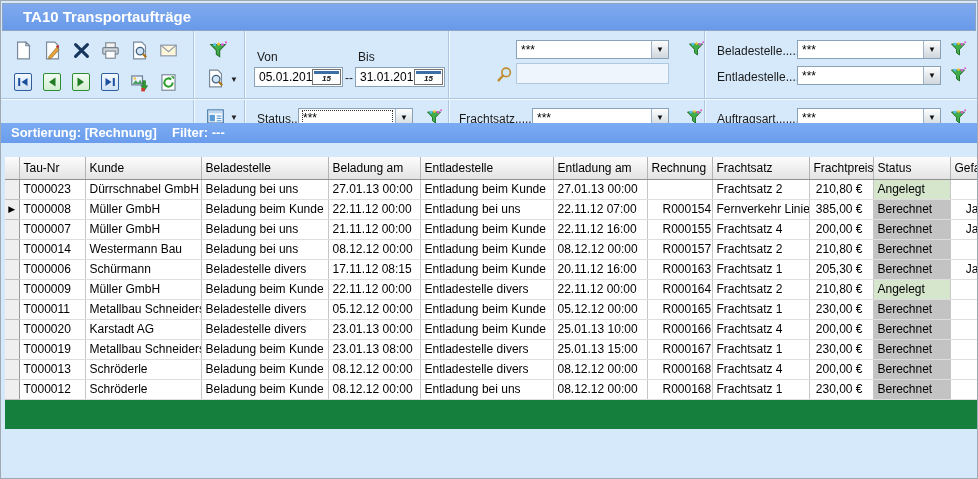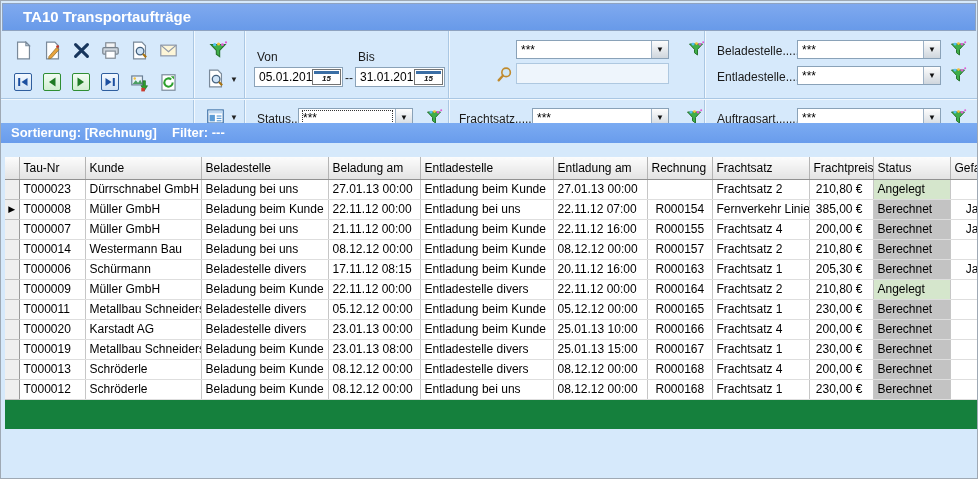--- a/index.html
+++ b/index.html
@@ -81,21 +81,21 @@
   table.grid td {
     height:20px; border-right:1px solid #c6c6c6; border-bottom:1px solid #dedede;
     white-space:nowrap; overflow:hidden; padding:0 2px 0 4px; background:#fff;
   }
   table.grid td.selcell {
     background:#efefef; border-right:1px solid #9a9a9a; border-bottom:1px solid #c0c0c0;
     text-align:center; font-size:9px; padding:0; cursor:pointer;
   }
   table.grid td.r { text-align:right; padding-right:12px; }
   table.grid td.c9 { text-align:right; padding-right:10px; }
-  table.grid td.c7 { padding-left:8px; }
+  table.grid td.c7 { padding-left:15px; }
   table.grid td.c11 { text-align:right; padding-right:4px; }
 </style>
 </head>
 <body>
 
 <div id="app">
 
   <div class="titlebar">
     <span>TA10 Transportaufträge</span>
   </div>

